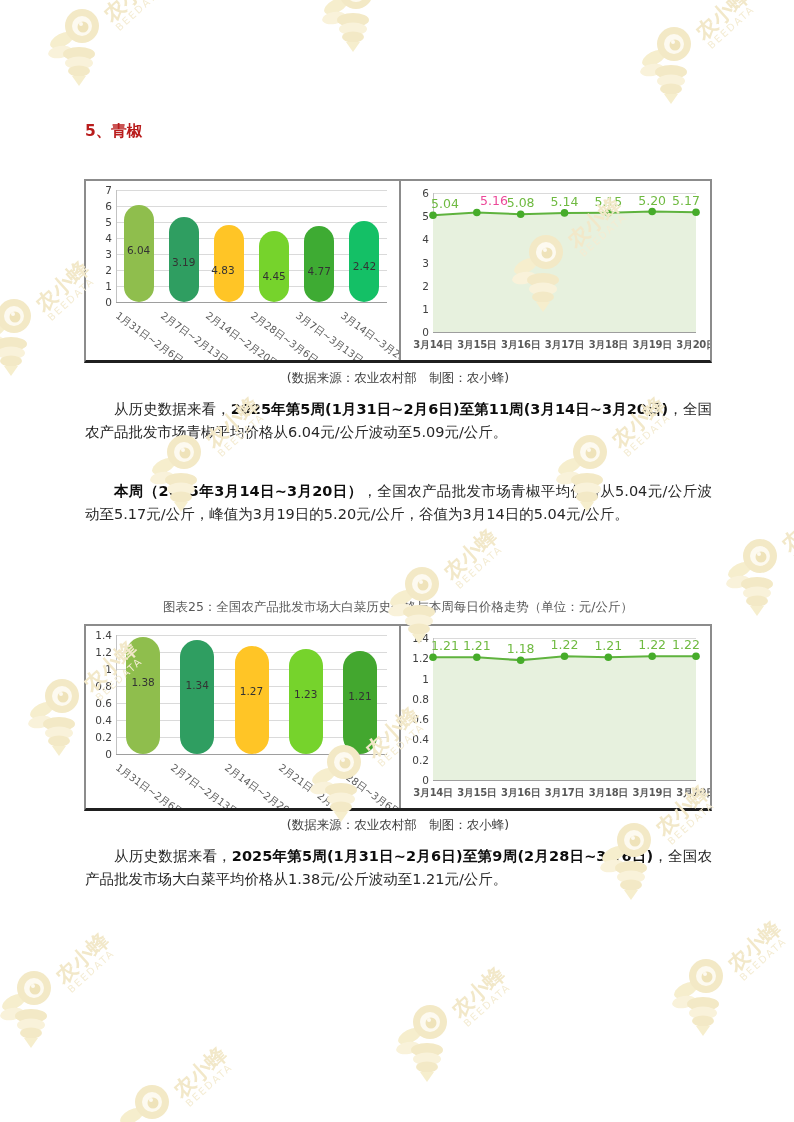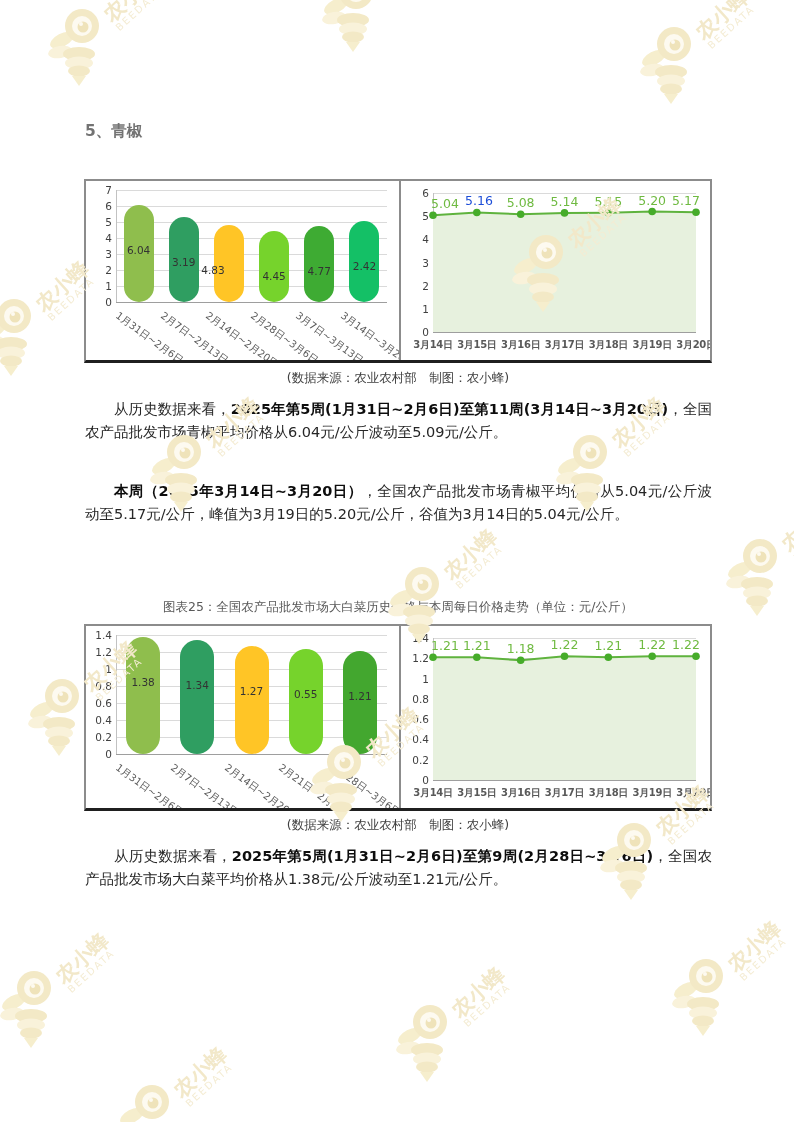--- a/index.html
+++ b/index.html
@@ -12,21 +12,21 @@
   
   .wm-layer{position:absolute; inset:0; z-index:6; pointer-events:none;}
   .wm{position:absolute; width:190px; height:175px;}
   .wm-text{
     position:absolute; left:52px; top:28px;
     transform:rotate(-42deg); transform-origin:left top;
     color:#f2e8c9; font-size:21px; font-weight:bold; white-space:nowrap; line-height:1.02;
   }
   .wm-text small{display:block; font-size:10px; letter-spacing:2px; font-weight:normal; color:#f4ecd3;}
   
-  .heading{position:absolute; left:85px; width:620px; font-size:15.5px; font-weight:bold; color:#737373; z-index:2;}
+  .heading{position:absolute; left:85px; width:620px; font-size:15.5px; font-weight:bold; color:#b91c1c; z-index:2;}
   .figtitle{position:absolute; left:84px; width:628px; text-align:center; font-size:12.5px; color:#595959; z-index:2; white-space:nowrap;}
   .caption{position:absolute; left:84px; width:628px; text-align:center; font-size:12.5px; color:#404040; z-index:2;}
   .para{
     position:absolute; left:85px; width:627px; z-index:2;
     font-size:14.5px; line-height:1.62; text-align:justify; text-indent:2em; color:#262626;
   }
   .para b{color:#0d0d0d;}
   
   .figure{
     position:absolute; left:84px; width:628px; z-index:2;
@@ -76,21 +76,21 @@
         <div class="gline" style="left: 30px; top: 9px; width: 271px;"></div>
         <div class="ytick" style="left: 2px; top: 9px;">7</div>
         <div class="vaxis" style="left: 30px; top: 9px; height: 112px;"></div>
         <div class="pill" style="left: 37.5833px; top: 24.36px; width: 30px; height: 96.64px; background: rgb(143, 190, 77); border-radius: 15px;"></div>
         <div class="barval" style="left: 52.5833px; top: 27.36px;">6.04</div>
         <div class="xlab-rot" style="left: 34.5167px; top: 128px;">1月31日~2月6日</div>
         <div class="pill" style="left: 82.75px; top: 35.72px; width: 30px; height: 85.28px; background: rgb(47, 158, 97); border-radius: 15px;"></div>
         <div class="barval" style="left: 97.75px; top: 38.72px;">3.19</div>
         <div class="xlab-rot" style="left: 79.6833px; top: 128px;">2月7日~2月13日</div>
         <div class="pill" style="left: 127.917px; top: 43.72px; width: 30px; height: 77.28px; background: rgb(255, 197, 38); border-radius: 15px;"></div>
-        <div class="barval" style="left: 127px; top: 46.72px;">4.83</div>
+        <div class="barval" style="left: 137px; top: 46.72px;">4.83</div>
         <div class="xlab-rot" style="left: 124.85px; top: 128px;">2月14日~2月20日</div>
         <div class="pill" style="left: 173.083px; top: 49.8px; width: 30px; height: 71.2px; background: rgb(118, 211, 44); border-radius: 15px;"></div>
         <div class="barval" style="left: 188.083px; top: 52.8px;">4.45</div>
         <div class="xlab-rot" style="left: 170.017px; top: 128px;">2月28日~3月6日</div>
         <div class="pill" style="left: 218.25px; top: 44.68px; width: 30px; height: 76.32px; background: rgb(62, 171, 51); border-radius: 15px;"></div>
         <div class="barval" style="left: 233.25px; top: 47.68px;">4.77</div>
         <div class="xlab-rot" style="left: 215.183px; top: 128px;">3月7日~3月13日</div>
         <div class="pill" style="left: 263.417px; top: 39.56px; width: 30px; height: 81.44px; background: rgb(20, 192, 102); border-radius: 15px;"></div>
         <div class="barval" style="left: 278.417px; top: 42.56px;">2.42</div>
         <div class="xlab-rot" style="left: 260.35px; top: 128px;">3月14日~3月20日</div>
@@ -117,21 +117,21 @@
           <circle cx="32" cy="34.24000000000001" r="3.8" fill="#46ac2a"></circle>
           <circle cx="75.83333333333334" cy="31.460000000000008" r="3.8" fill="#46ac2a"></circle>
           <circle cx="119.66666666666667" cy="33.31333333333333" r="3.8" fill="#46ac2a"></circle>
           <circle cx="163.5" cy="31.923333333333346" r="3.8" fill="#46ac2a"></circle>
           <circle cx="207.33333333333334" cy="31.691666666666663" r="3.8" fill="#46ac2a"></circle>
           <circle cx="251.16666666666666" cy="30.53333333333333" r="3.8" fill="#46ac2a"></circle>
           <circle cx="295" cy="31.228333333333325" r="3.8" fill="#46ac2a"></circle>
         </svg>
         <div class="ptlab" style="left: 44px; top: 15.24px; color: rgb(111, 186, 65);">5.04</div>
         <div class="xlab" style="left: 32px; top: 157px;">3月14日</div>
-        <div class="ptlab" style="left: 78px; top: 12.46px; color: #1d4ed8;">5.16</div>
+        <div class="ptlab" style="left: 93px; top: 12.46px; color: #ec4899;">5.16</div>
         <div class="xlab" style="left: 75.8333px; top: 157px;">3月15日</div>
         <div class="ptlab" style="left: 119.667px; top: 14.3133px; color: rgb(111, 186, 65);">5.08</div>
         <div class="xlab" style="left: 119.667px; top: 157px;">3月16日</div>
         <div class="ptlab" style="left: 163.5px; top: 12.9233px; color: rgb(111, 186, 65);">5.14</div>
         <div class="xlab" style="left: 163.5px; top: 157px;">3月17日</div>
         <div class="ptlab" style="left: 207.333px; top: 12.6917px; color: rgb(111, 186, 65);">5.15</div>
         <div class="xlab" style="left: 207.333px; top: 157px;">3月18日</div>
         <div class="ptlab" style="left: 251.167px; top: 11.5333px; color: rgb(111, 186, 65);">5.20</div>
         <div class="xlab" style="left: 251.167px; top: 157px;">3月19日</div>
         <div class="ptlab" style="left: 285px; top: 12.2283px; color: rgb(111, 186, 65);">5.17</div>
@@ -167,21 +167,21 @@
         <div class="pill" style="left: 40.1px; top: 10.7px; width: 34px; height: 117.3px; background: rgb(143, 190, 77); border-radius: 17px;"></div>
         <div class="barval" style="left: 57.1px; top: 13.7px;">1.38</div>
         <div class="xlab-rot" style="left: 35.42px; top: 135px;">1月31日~2月6日</div>
         <div class="pill" style="left: 94.3px; top: 14.1px; width: 34px; height: 113.9px; background: rgb(47, 158, 97); border-radius: 17px;"></div>
         <div class="barval" style="left: 111.3px; top: 17.1px;">1.34</div>
         <div class="xlab-rot" style="left: 89.62px; top: 135px;">2月7日~2月13日</div>
         <div class="pill" style="left: 148.5px; top: 20.05px; width: 34px; height: 107.95px; background: rgb(255, 197, 38); border-radius: 17px;"></div>
         <div class="barval" style="left: 165.5px; top: 23.05px;">1.27</div>
         <div class="xlab-rot" style="left: 143.82px; top: 135px;">2月14日~2月20日</div>
         <div class="pill" style="left: 202.7px; top: 23.45px; width: 34px; height: 104.55px; background: rgb(118, 211, 44); border-radius: 17px;"></div>
-        <div class="barval" style="left: 219.7px; top: 26.45px;">0.55</div>
+        <div class="barval" style="left: 219.7px; top: 26.45px;">1.23</div>
         <div class="xlab-rot" style="left: 198.02px; top: 135px;">2月21日~2月27日</div>
         <div class="pill" style="left: 256.9px; top: 25.15px; width: 34px; height: 102.85px; background: rgb(67, 167, 47); border-radius: 17px;"></div>
         <div class="barval" style="left: 273.9px; top: 28.15px;">1.21</div>
         <div class="xlab-rot" style="left: 252.22px; top: 135px;">2月28日~3月6日</div>
       </div>
     <div class="cell right chart">
         <div class="gline base" style="left: 32px; top: 154px; width: 263px;"></div>
         <div class="ytick" style="left: 4px; top: 154px;">0</div>
         <div class="gline" style="left: 32px; top: 133.714px; width: 263px;"></div>
         <div class="ytick" style="left: 4px; top: 133.714px;">0.2</div>

